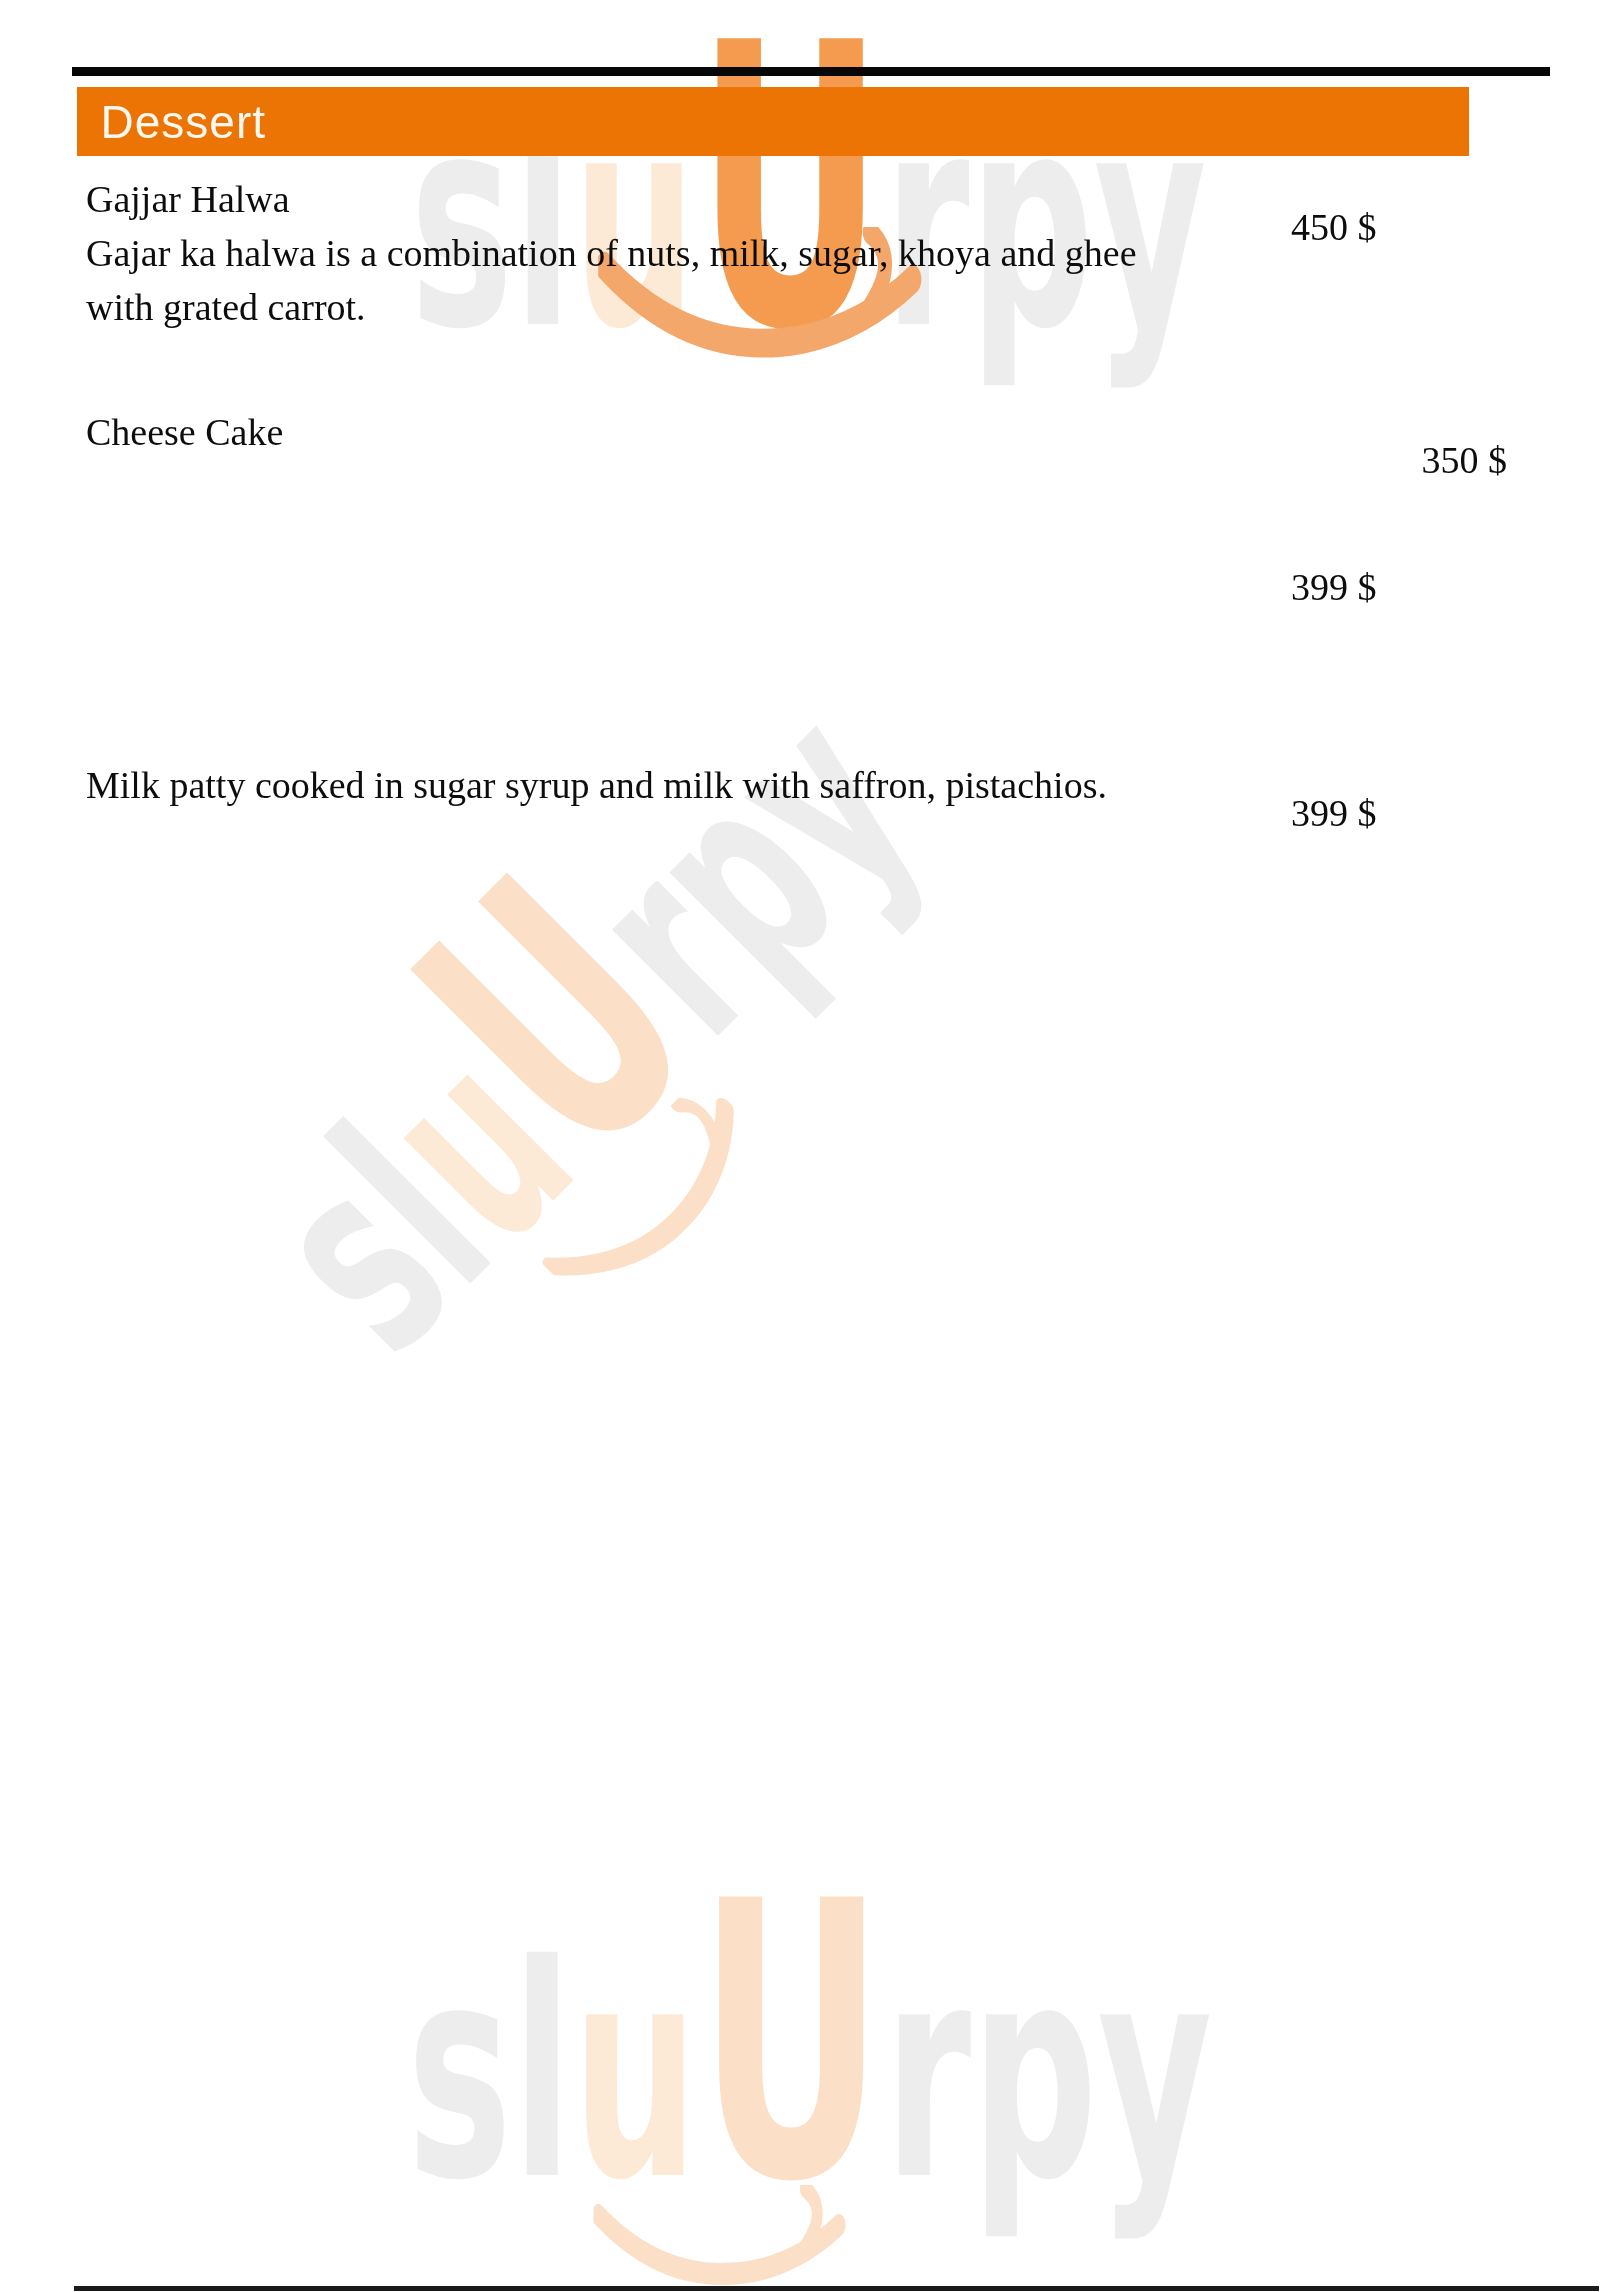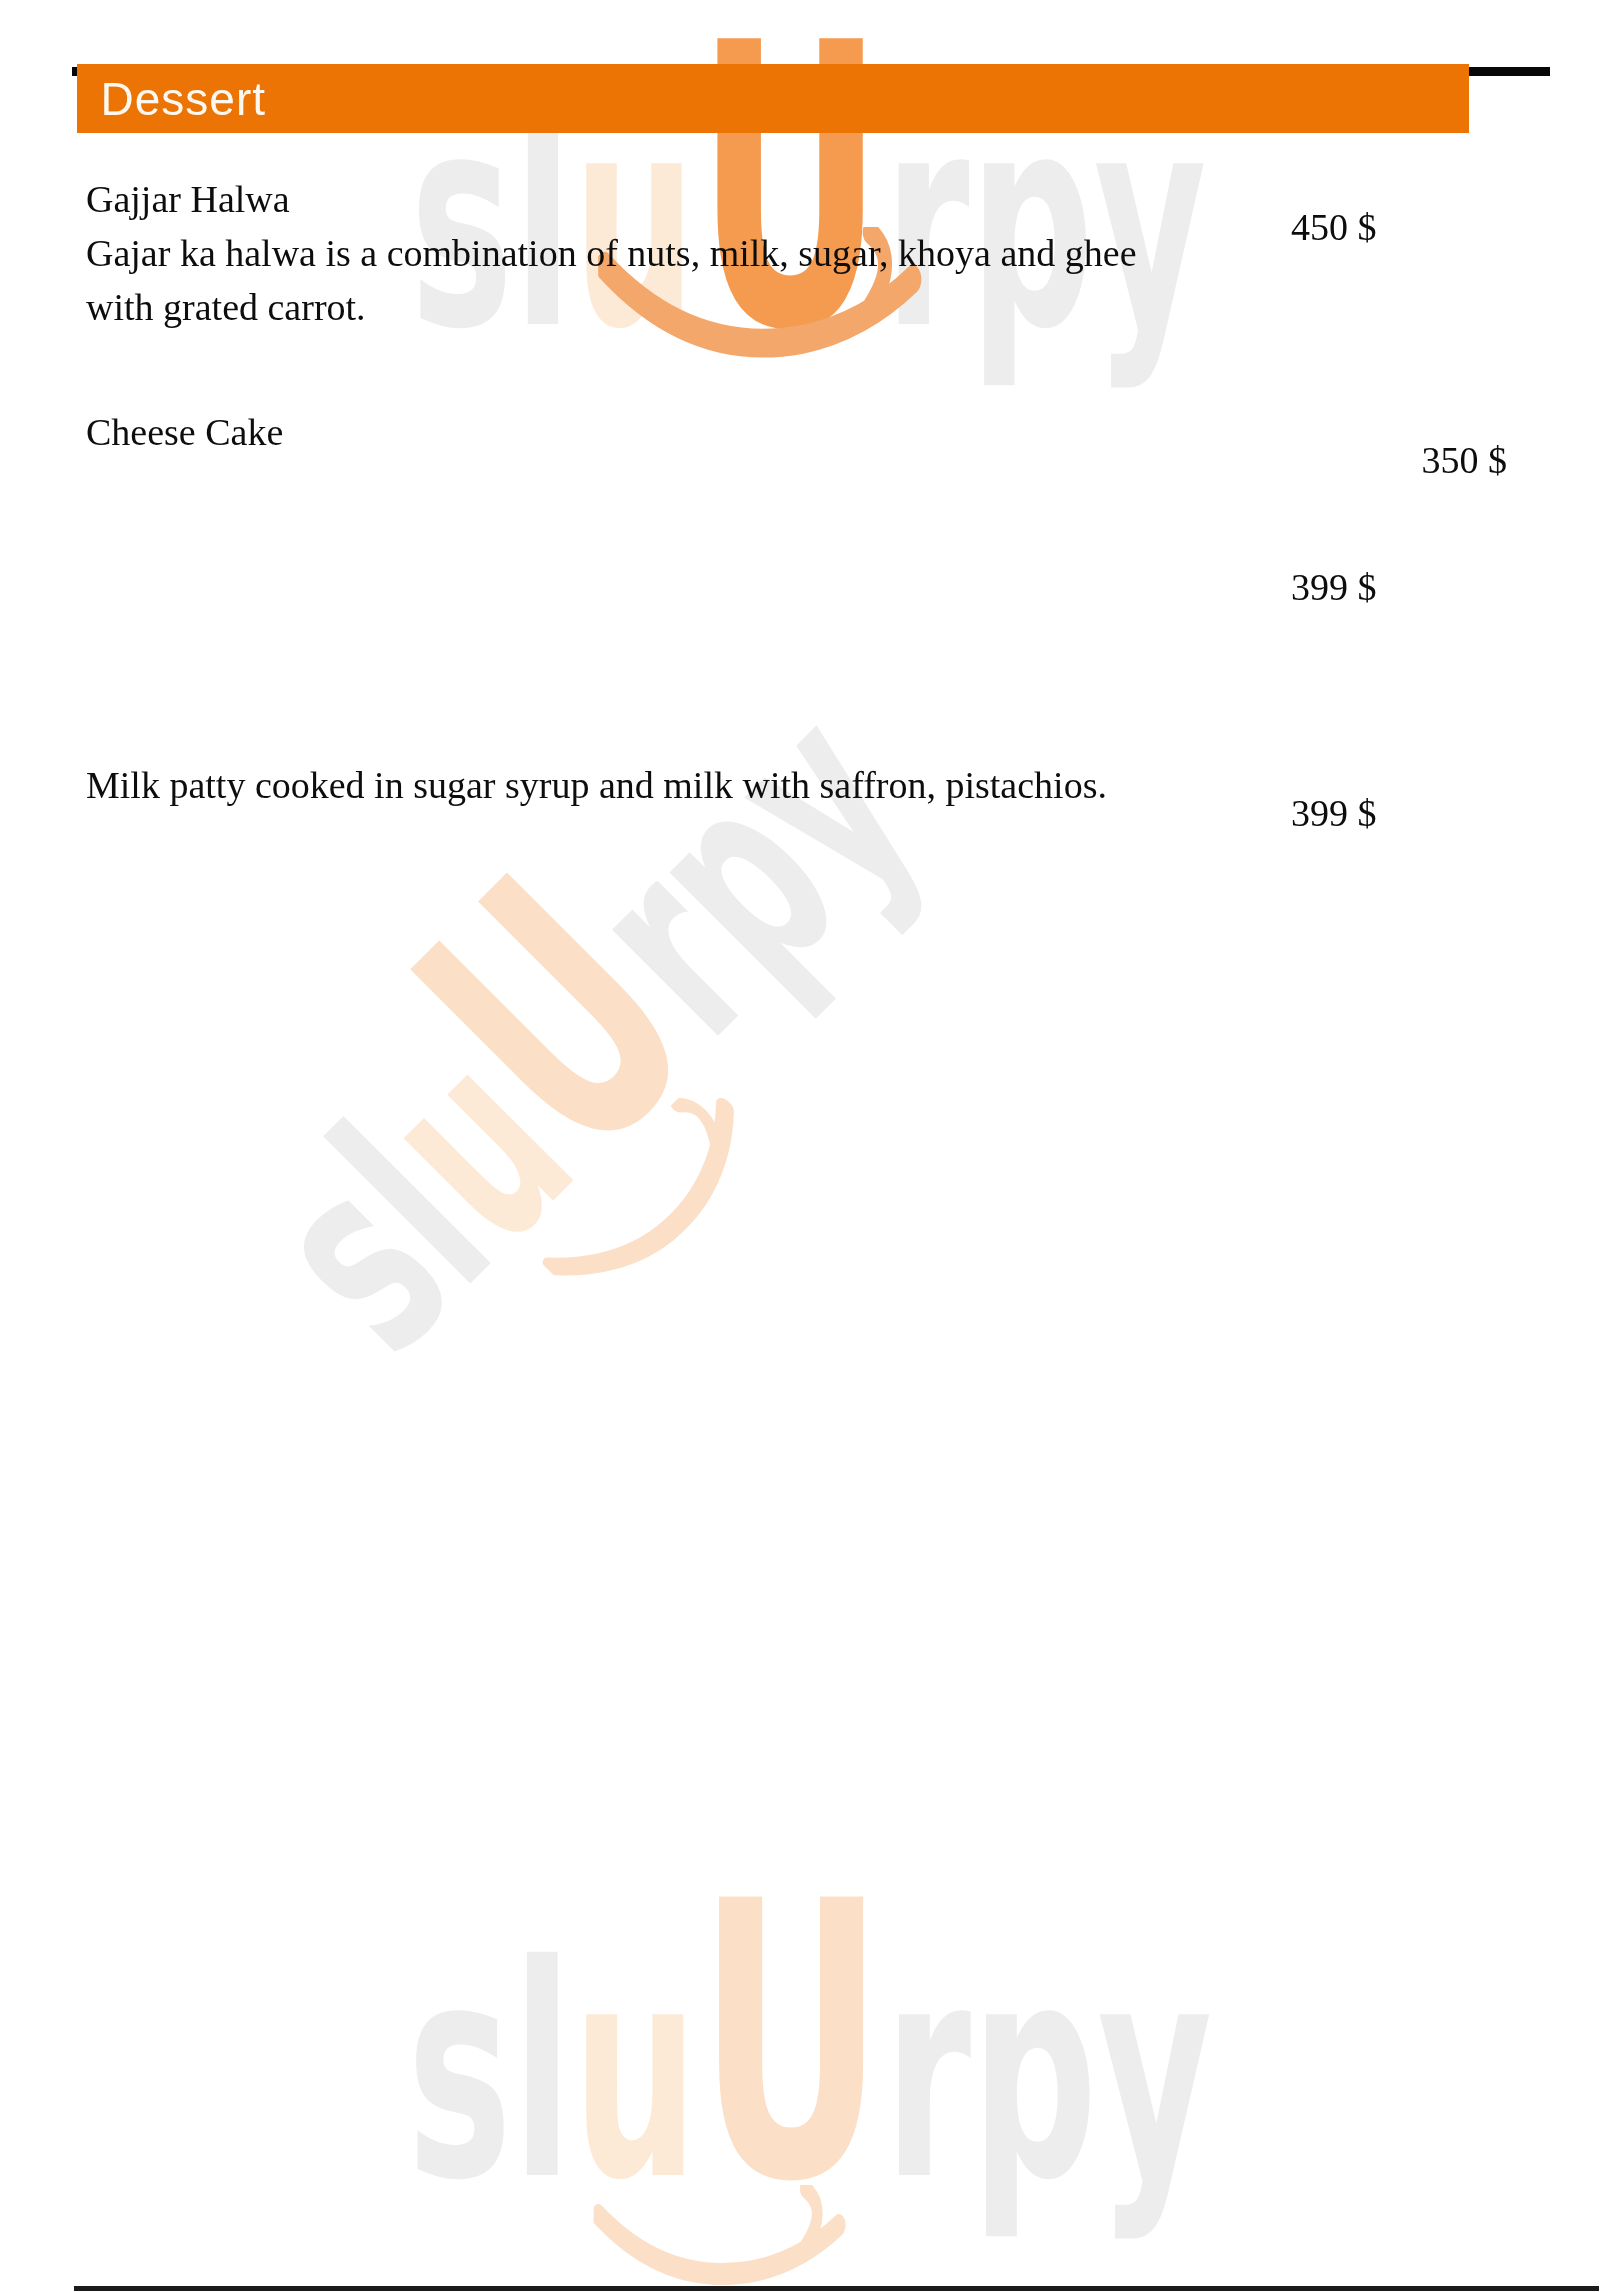--- a/index.html
+++ b/index.html
@@ -12,21 +12,21 @@
     font-family:"Liberation Serif", serif;
     color:#0d0d0d;
   }
 
   
   .top-rule{
     position:absolute; left:72px; top:67px; width:1478px; height:8.8px;
     background:#070707; z-index:3;
   }
   .header-bar{
-    position:absolute; left:77px; top:64px; width:1392px; height:69px;
+    position:absolute; left:77px; top:87px; width:1392px; height:69px;
     background:var(--accent,#eb7405);
     display:flex; align-items:center;
     padding-left:23.5px; box-sizing:border-box;
     z-index:3;
   }
   .header-bar .title{
     font-family:"Liberation Sans", sans-serif;
     font-size:46px; line-height:1;
     color:var(--header-text,#fdf8ef);
     letter-spacing:1px;

